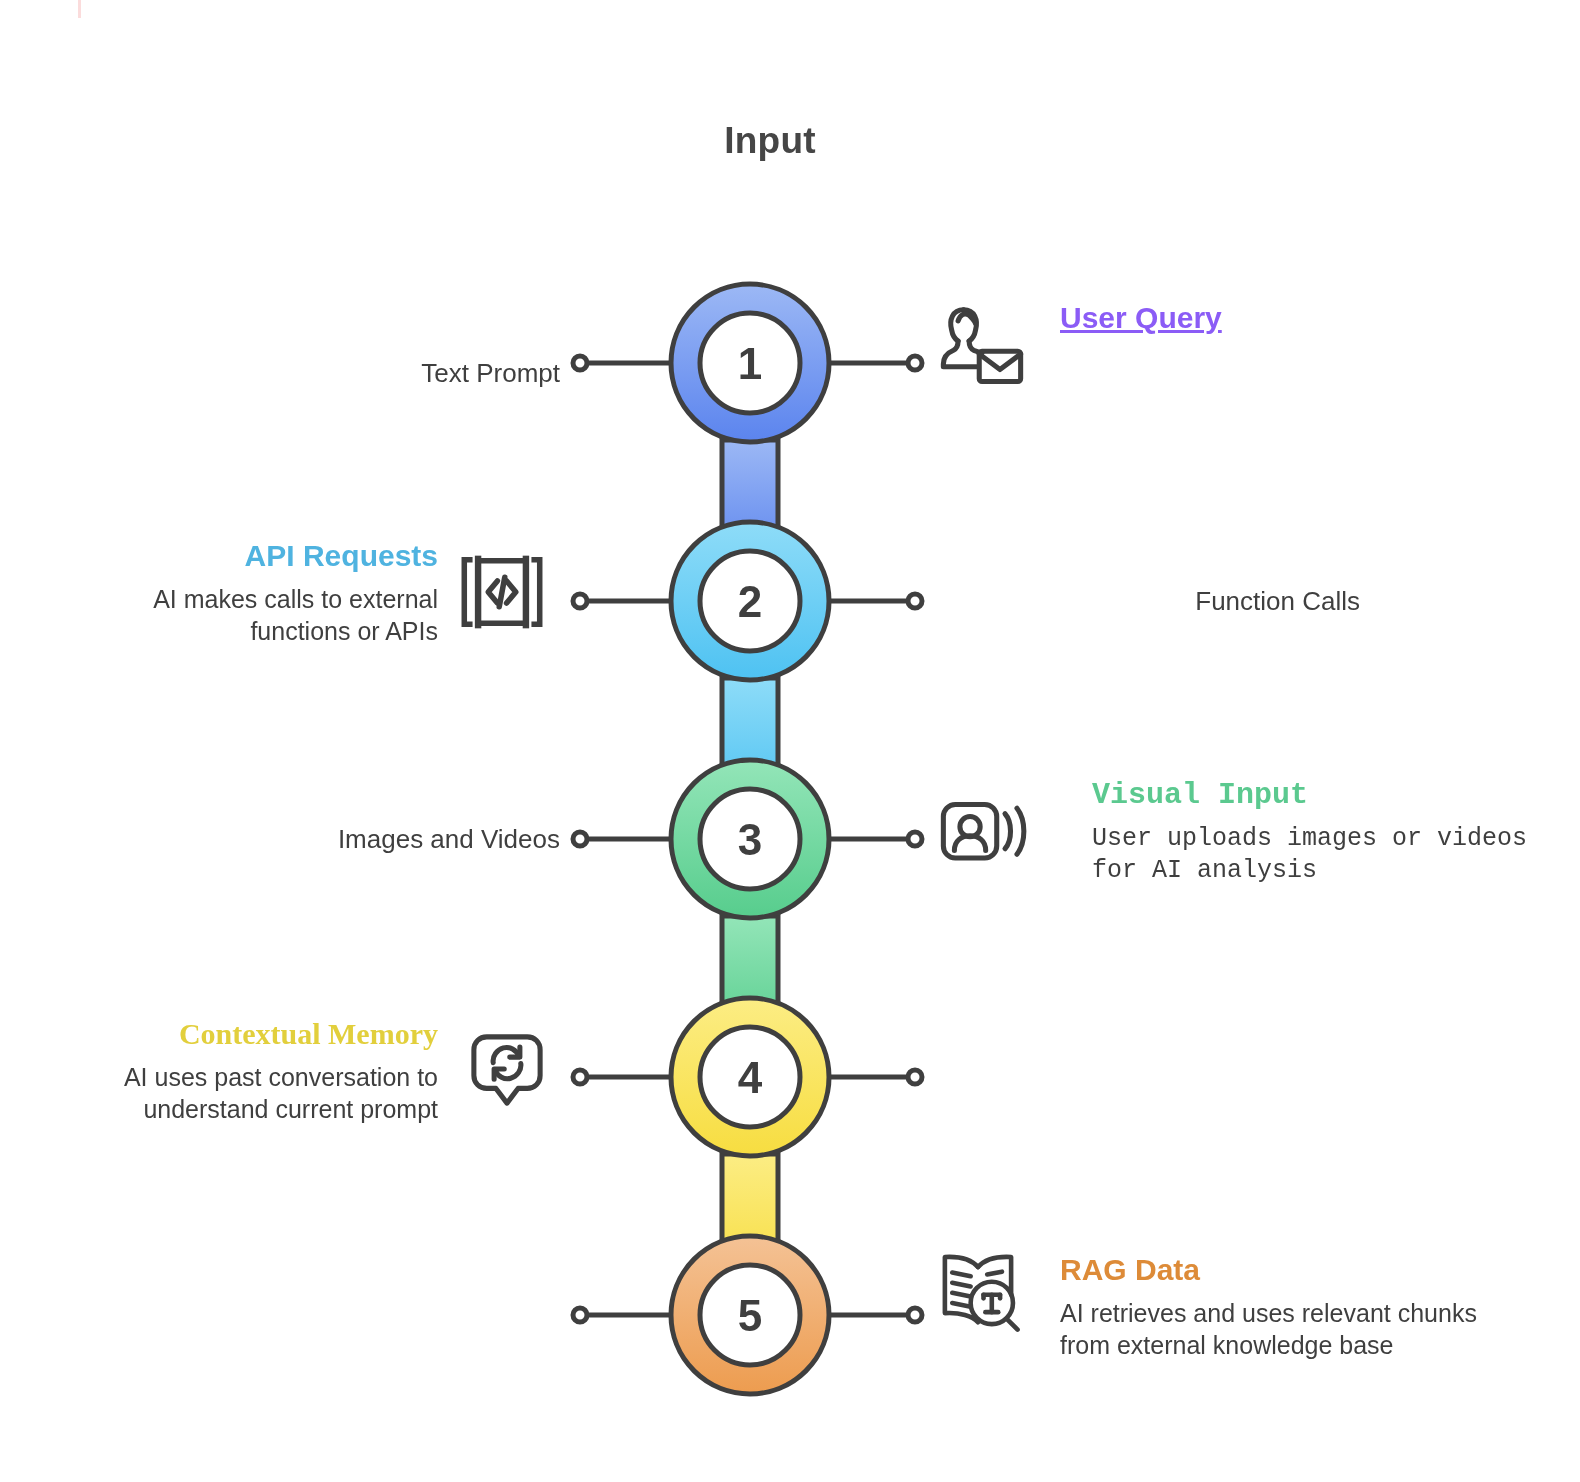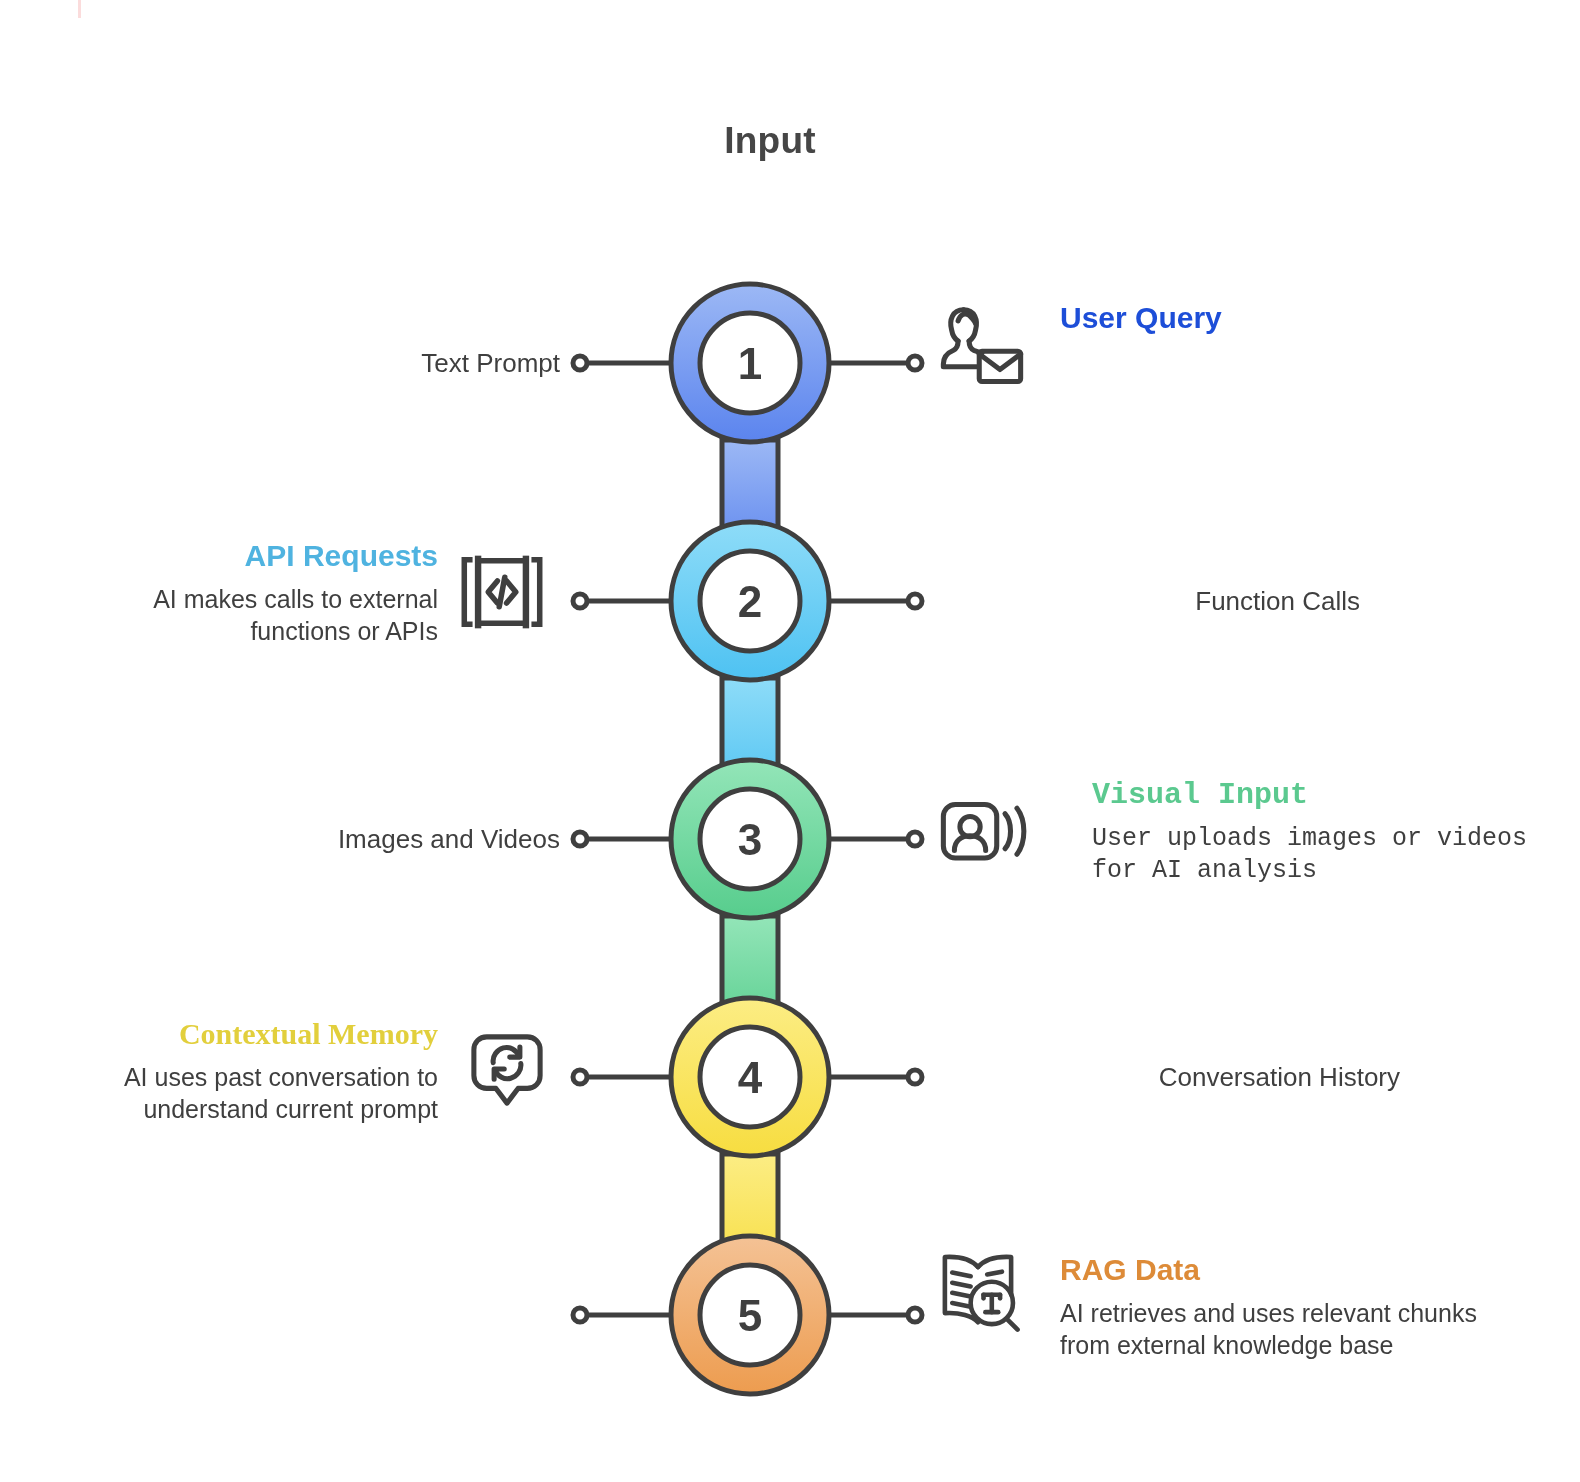--- a/index.html
+++ b/index.html
@@ -192,36 +192,36 @@
         <text x="750" y="1077" text-anchor="middle" dominant-baseline="central" font-family="Liberation Sans, sans-serif" font-size="44" font-weight="bold" fill="#3f3f3f">4</text>
       </g>
       <g>
         <circle cx="750" cy="1315" r="79" fill="url(#g5)" stroke="#3f3f3f" stroke-width="5"></circle>
         <circle cx="750" cy="1315" r="50" fill="#ffffff" stroke="#3f3f3f" stroke-width="5"></circle>
         <text x="750" y="1315" text-anchor="middle" dominant-baseline="central" font-family="Liberation Sans, sans-serif" font-size="44" font-weight="bold" fill="#3f3f3f">5</text>
       </g>
     </g>
   </svg>
 
-  <div class="side left plain-label" style="left:180px; top:348px; width:380px;">Text Prompt</div>
+  <div class="side left plain-label" style="left:180px; top:358px; width:380px;">Text Prompt</div>
 
   <div class="icon-box" style="left:936px; top:296px;">
     <svg viewBox="0 0 100 100" fill="none" stroke="#3f3f3f" stroke-width="5.5" stroke-linecap="round" stroke-linejoin="round">
       <path d="M30 15 C18 15 14 26 17 37 C18 43 21 47 24 49"></path>
       <path d="M30 15 C42 15 46 26 43 37 C42 43 39 47 36 49"></path>
       <path d="M24 27 C26 21 31 17 36 21 C39 24 42 27 43 30"></path>
       <path d="M24 49 C24 54 23 57 19 59 C12 62 8 67 8 74 L8 77 L44 77"></path>
       <path d="M36 49 C36 54 37 57 41 59 L50 62"></path>
       <rect x="47" y="60" width="45" height="33" rx="3"></rect>
       <path d="M47 63 L69.5 80 L92 63"></path>
     </svg>
   </div>
 
   <div class="titled" style="left:1060px; top:300px; width:470px;">
-    <div class="side-title" style="color:#1d4ed8;">User Query</div>
+    <div class="side-title" style="color:#8b5cf6;text-decoration:underline;">User Query</div>
   </div>
 
   <div class="side right" style="left:60px; top:538px; width:378px;">
     <div class="side-title" style="color:#4fb3e0; text-align:right;">API Requests</div>
     <div class="side-desc" style="text-align:right;">AI makes calls to external functions or APIs</div>
   </div>
 
   <div class="icon-box" style="left:456px; top:546px;">
     <svg viewBox="0 0 100 100" fill="none" stroke="#3f3f3f" stroke-width="6" stroke-linecap="square">
       <path d="M15 15 L9 15 L9 85 L15 85"></path>
@@ -263,21 +263,20 @@
   <div class="icon-box" style="left:461px; top:1024px;">
     <svg viewBox="0 0 100 100" fill="none" stroke="#3f3f3f" stroke-width="5.5" stroke-linecap="round" stroke-linejoin="round">
       <path d="M14 28 C14 20 20 14 28 14 L72 14 C80 14 86 20 86 28 L86 56 C86 64 80 70 72 70 L62 70 L50 86 L38 70 L28 70 C20 70 14 64 14 56 Z"></path>
       <path d="M63 35 C60 28 53 24 46 26 C39 28 34 35 35 42"></path>
       <path d="M37 50 C40 57 47 61 54 59 C61 57 66 50 65 43"></path>
       <path d="M64 25 L64 36 L53 36"></path>
       <path d="M36 60 L36 49 L47 49"></path>
     </svg>
   </div>
 
-  <div class="side left plain-label" style="left:940px; top:1062px; width:460px;">Conversation History</div>
 
 
   <div class="icon-box" style="left:932px; top:1245px;">
     <svg viewBox="0 0 100 100" fill="none" stroke="#3f3f3f" stroke-width="5" stroke-linecap="round" stroke-linejoin="round">
       <path d="M50 24 C44 17 32 12 14 13 L14 74 C30 73 44 77 50 84"></path>
       <path d="M50 24 C56 17 68 12 86 13 L86 54"></path>
       <path d="M22 30 L42 34"></path>
       <path d="M22 41 L42 45"></path>
       <path d="M22 52 L42 56"></path>
       <path d="M22 63 L42 67"></path>

